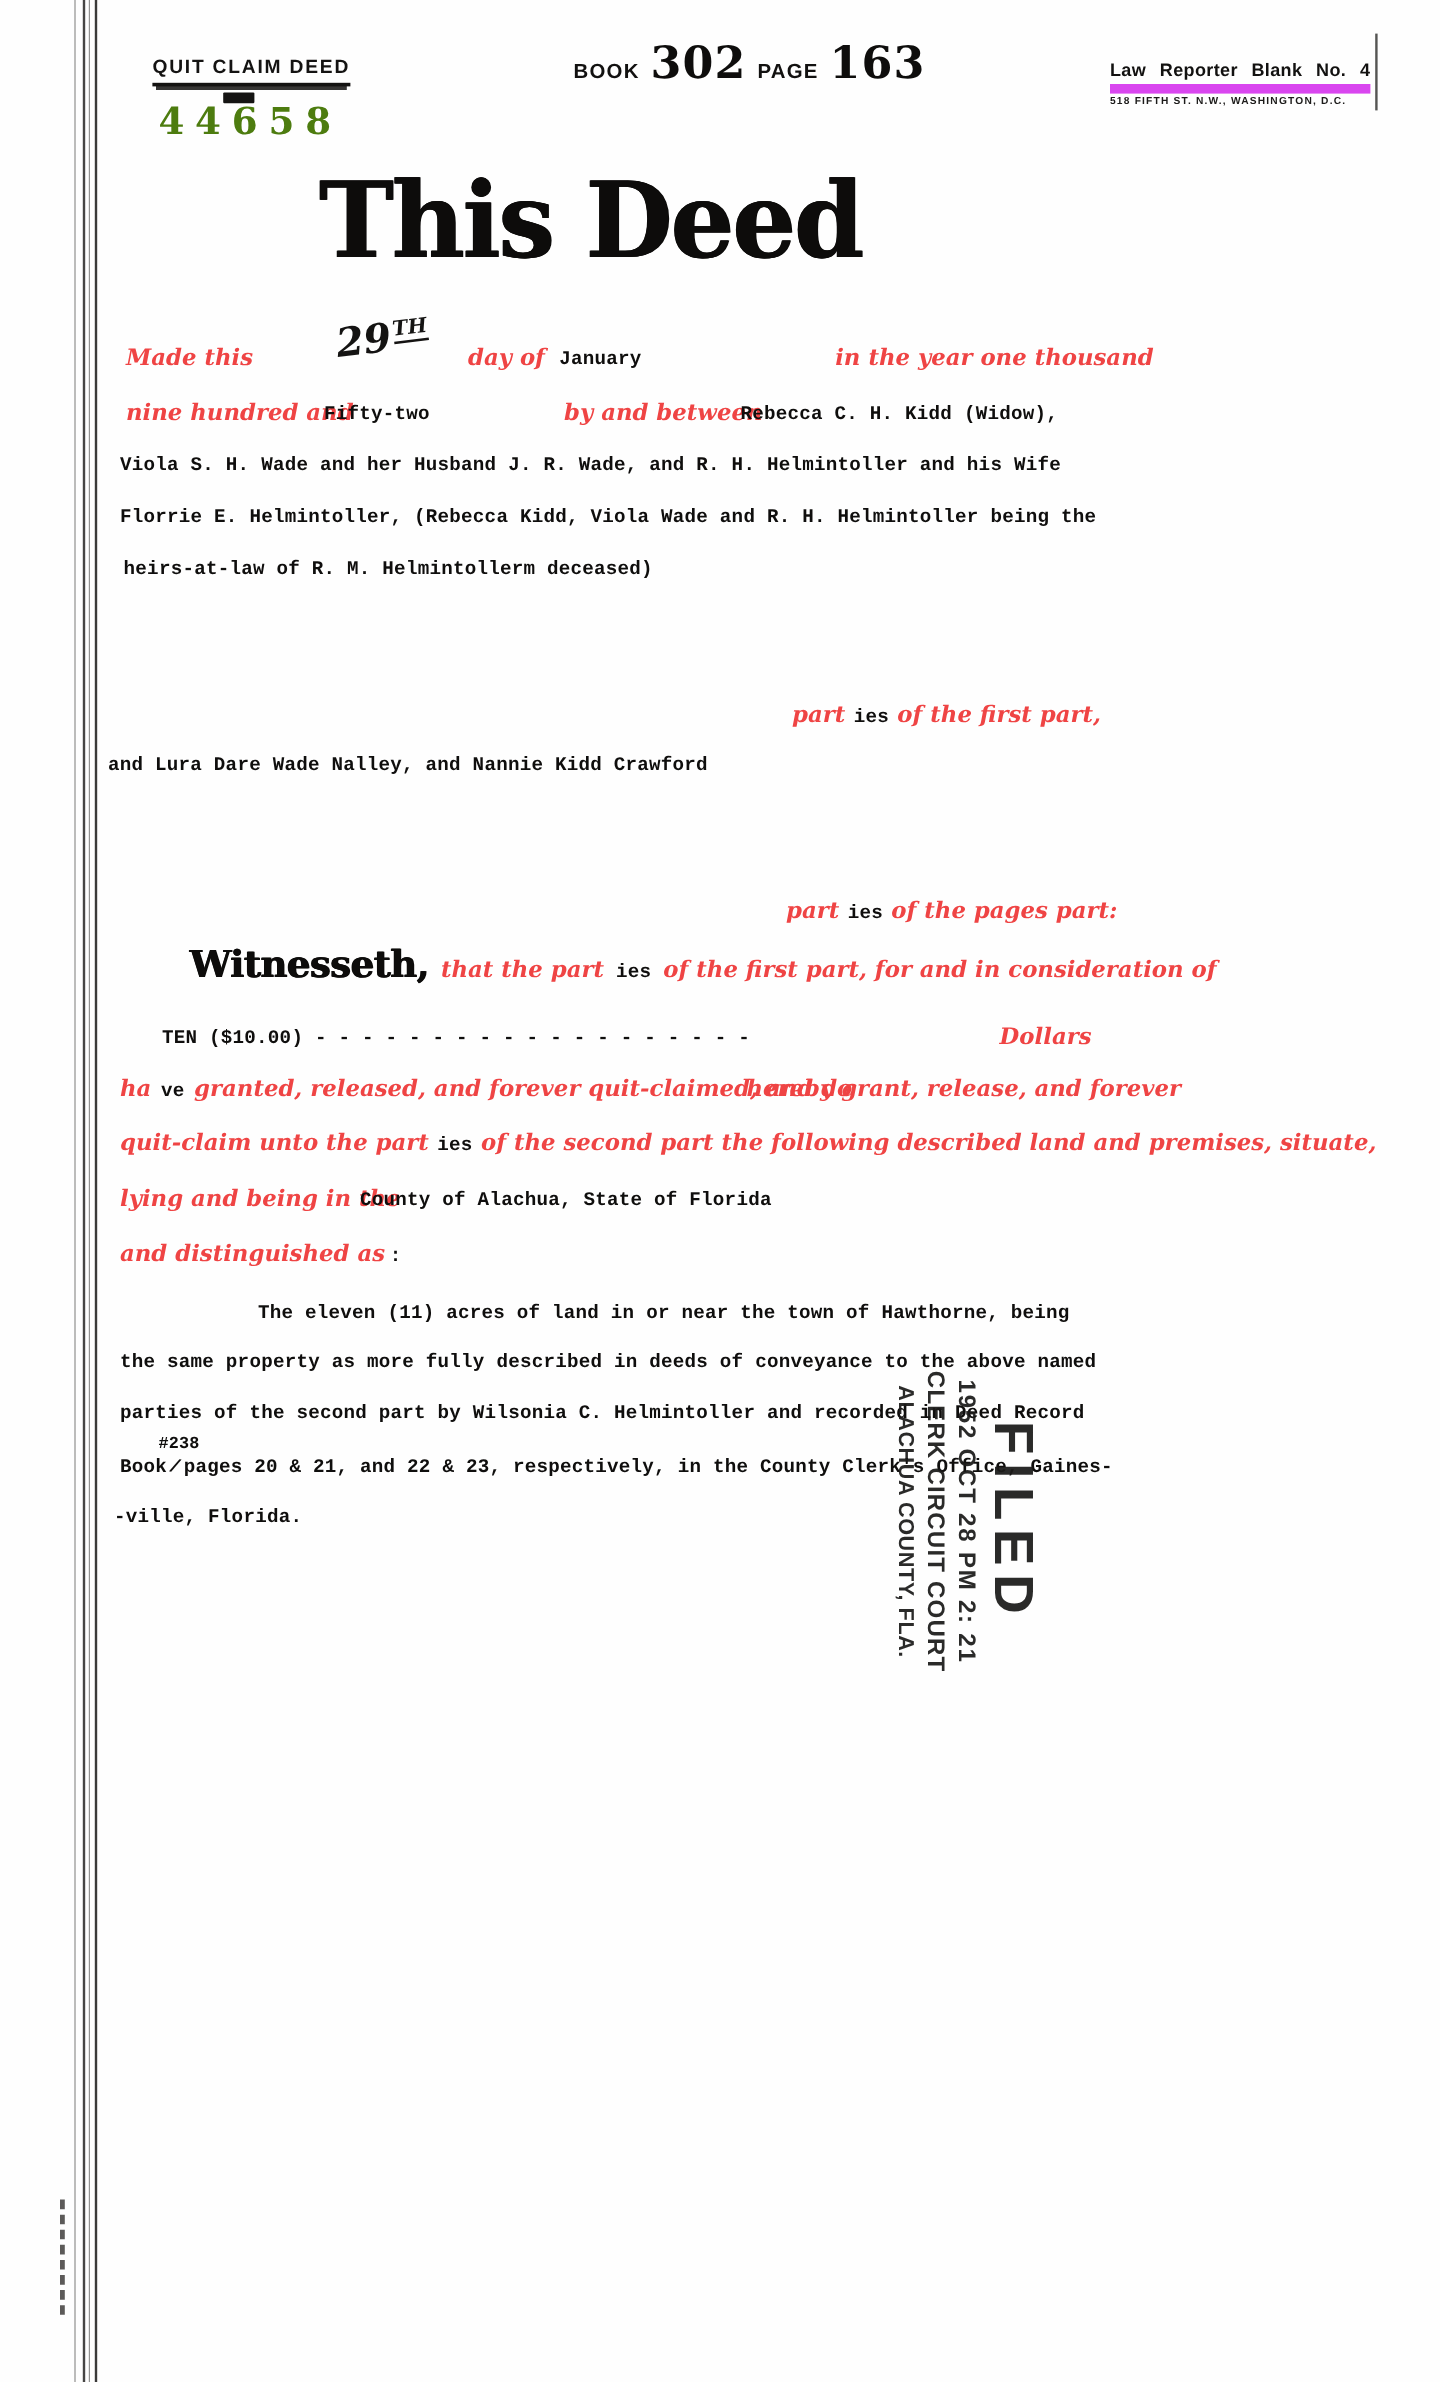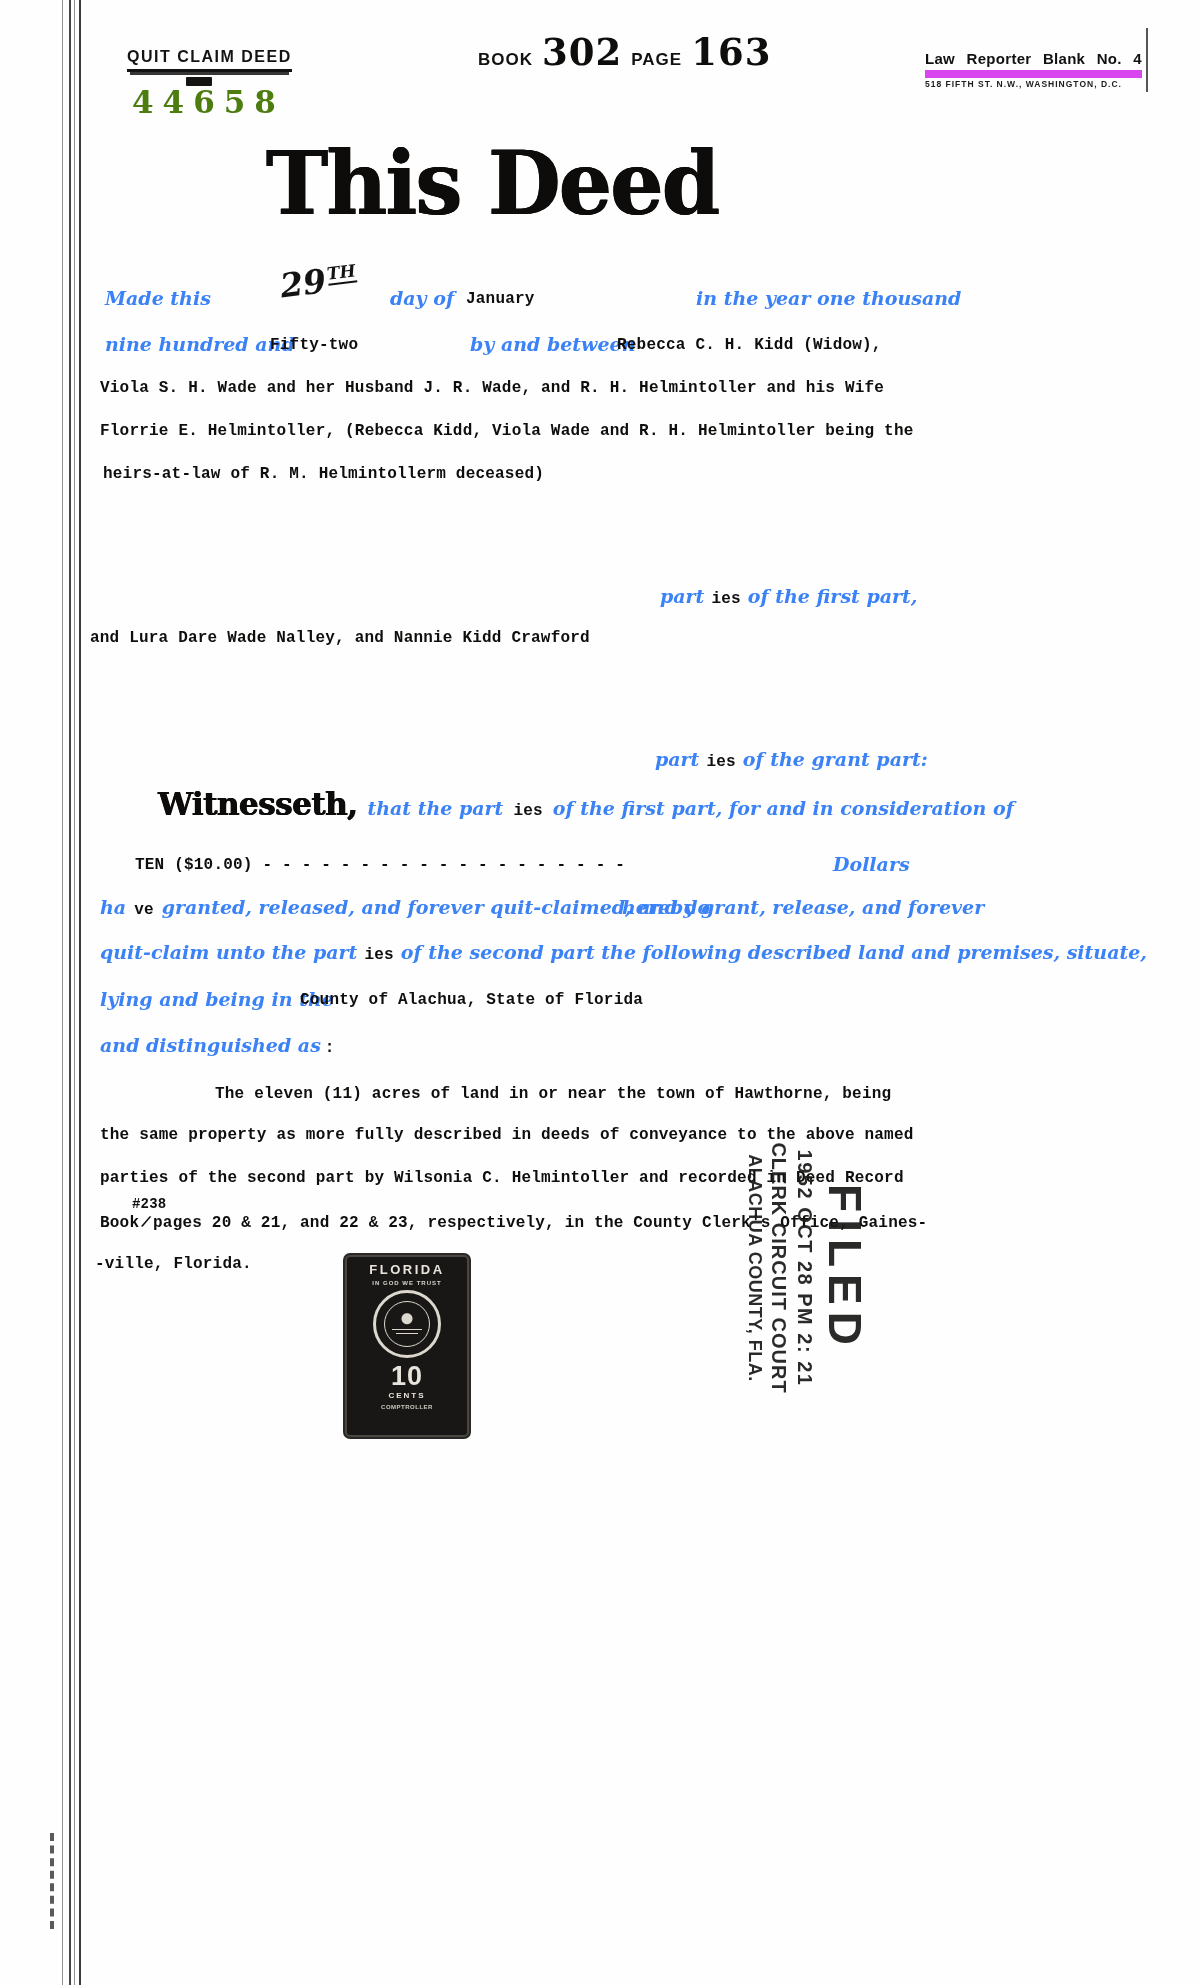--- a/index.html
+++ b/index.html
@@ -37,21 +37,21 @@
     position:absolute;font-family:"Liberation Sans",sans-serif;font-weight:700;
     font-size:8.5px;letter-spacing:1px;color:#1c1b1a;white-space:nowrap;
   }
   
   .bl{font-family:"DejaVu Serif",serif;font-weight:900;color:#0d0c0b;
       text-shadow:.6px 0 0 #0d0c0b, -.3px 0 0 #0d0c0b;}
   .title{position:absolute;font-size:84px;line-height:1;letter-spacing:-2px;
          transform:translateX(-50%) scaleY(1.04);white-space:nowrap;}
   
   .fi{font-family:"DejaVu Serif",serif;font-style:italic;font-weight:700;
-      font-size:19px;color:#3b82f6;white-space:nowrap;}
+      font-size:19px;color:#ef4444;white-space:nowrap;}
   .tw{font-family:"Liberation Mono","DejaVu Sans Mono",monospace;font-weight:700;
       font-size:16px;color:#0f0e0d;white-space:nowrap;letter-spacing:.2px;}
   .abs{position:absolute;}
   .row{position:absolute;display:flex;align-items:baseline;gap:9px;white-space:nowrap;}
   .hw{
     position:absolute;font-family:"DejaVu Serif",serif;font-style:italic;font-weight:700;
     font-size:33px;color:#141312;transform:rotate(-7deg);white-space:nowrap;
   }
   .hw sup{font-size:17px;border-bottom:2px solid #141312;margin-left:2px;}
   .wit{font-size:31px;letter-spacing:-.5px;}
@@ -140,21 +140,21 @@
     <span class="fi">part</span>
     <span class="tw">ies</span>
     <span class="fi">of the first part,</span>
   </div>
 
   <span class="tw abs" style="left:90px;top:629px;">and Lura Dare Wade Nalley, and Nannie Kidd Crawford</span>
 
   <div class="row" style="left:655px;top:748px;gap:7px;">
     <span class="fi">part</span>
     <span class="tw">ies</span>
-    <span class="fi">of the grant part:</span>
+    <span class="fi">of the pages part:</span>
   </div>
 
   <div class="row" style="left:158px;top:786px;gap:10px;">
     <span class="bl wit">Witnesseth,</span>
     <span class="fi">that the part</span>
     <span class="tw">ies</span>
     <span class="fi">of the first part, for and in consideration of</span>
   </div>
 
   <span class="tw abs" style="left:135px;top:856px;">TEN ($10.00) -  -  -  -  -  -  -  -  -  -  -  -  -  -  -  -  -  -  -</span>
@@ -192,24 +192,14 @@
   </div>
   <span class="tw abs" style="left:95px;top:1255px;">-ville, Florida.</span>
 
   <div class="filed">
     <div class="f1">FILED</div>
     <div class="f2">1952 OCT 28 PM 2: 21</div>
     <div class="f3">CLERK CIRCUIT COURT</div>
     <div class="f4">ALACHUA COUNTY, FLA.</div>
   </div>
 
-  <div class="taxstamp">
-    <div class="ts-state">FLORIDA</div>
-    <div class="ts-motto">IN GOD WE TRUST</div>
-    <div class="ts-seal">
-        <div class="ts-seal-inner"></div>
-      </div>
-    <div class="ts-value">10</div>
-    <div class="ts-unit">CENTS</div>
-    <div class="ts-issuer">COMPTROLLER</div>
-  </div>
 
 </div>
 
 </body></html>

